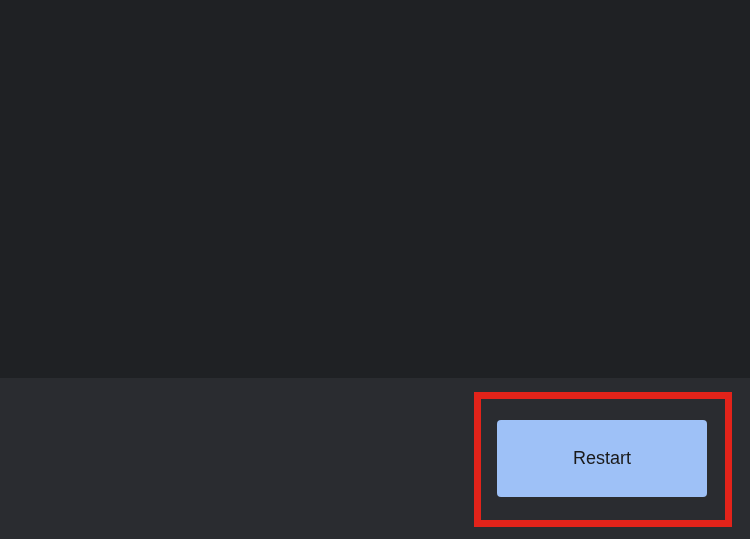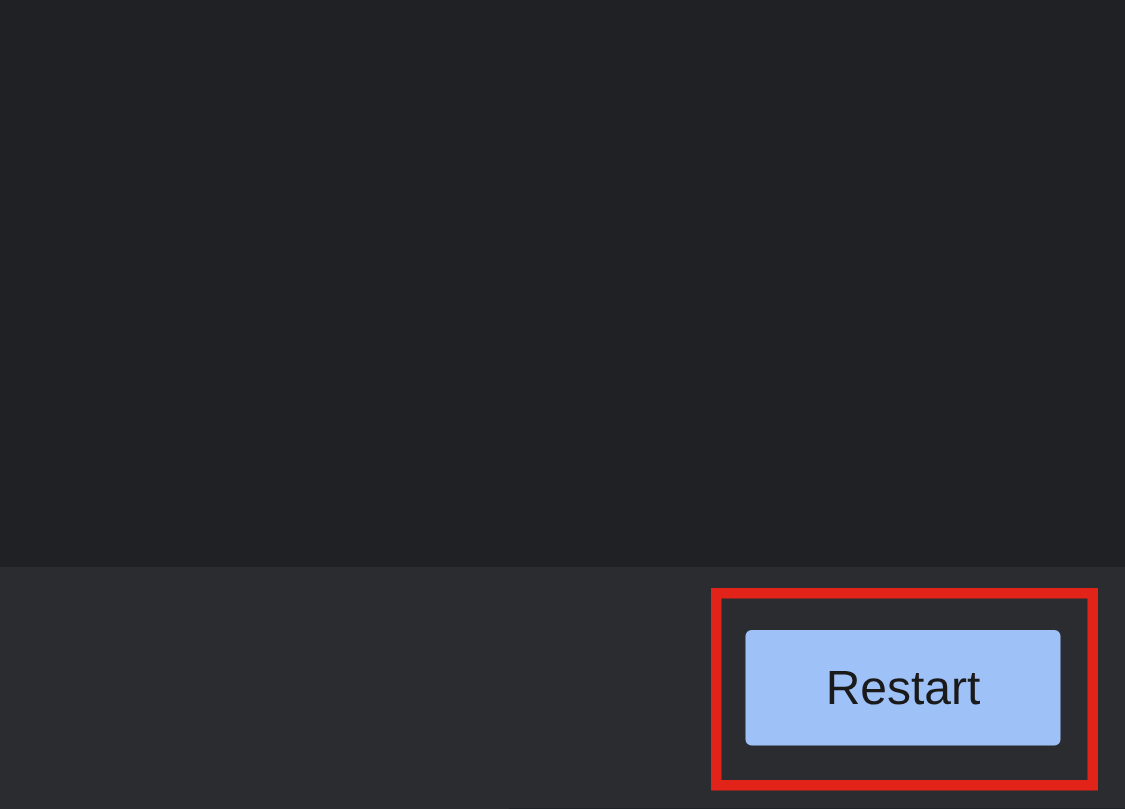--- a/index.html
+++ b/index.html
@@ -44,21 +44,21 @@
     .restart-button {
       position: absolute;
       right: 43px;
       bottom: 42px;
       width: 210px;
       height: 77px;
       background: #9ec1f7;
       border: none;
       border-radius: 4px;
       color: #1a1a1a;
-      font-size: 32px;
+      font-size: 18px;
       font-weight: 400;
       cursor: pointer;
       display: flex;
       align-items: center;
       justify-content: center;
     }
   </style>
 </head>
 <body>
 

